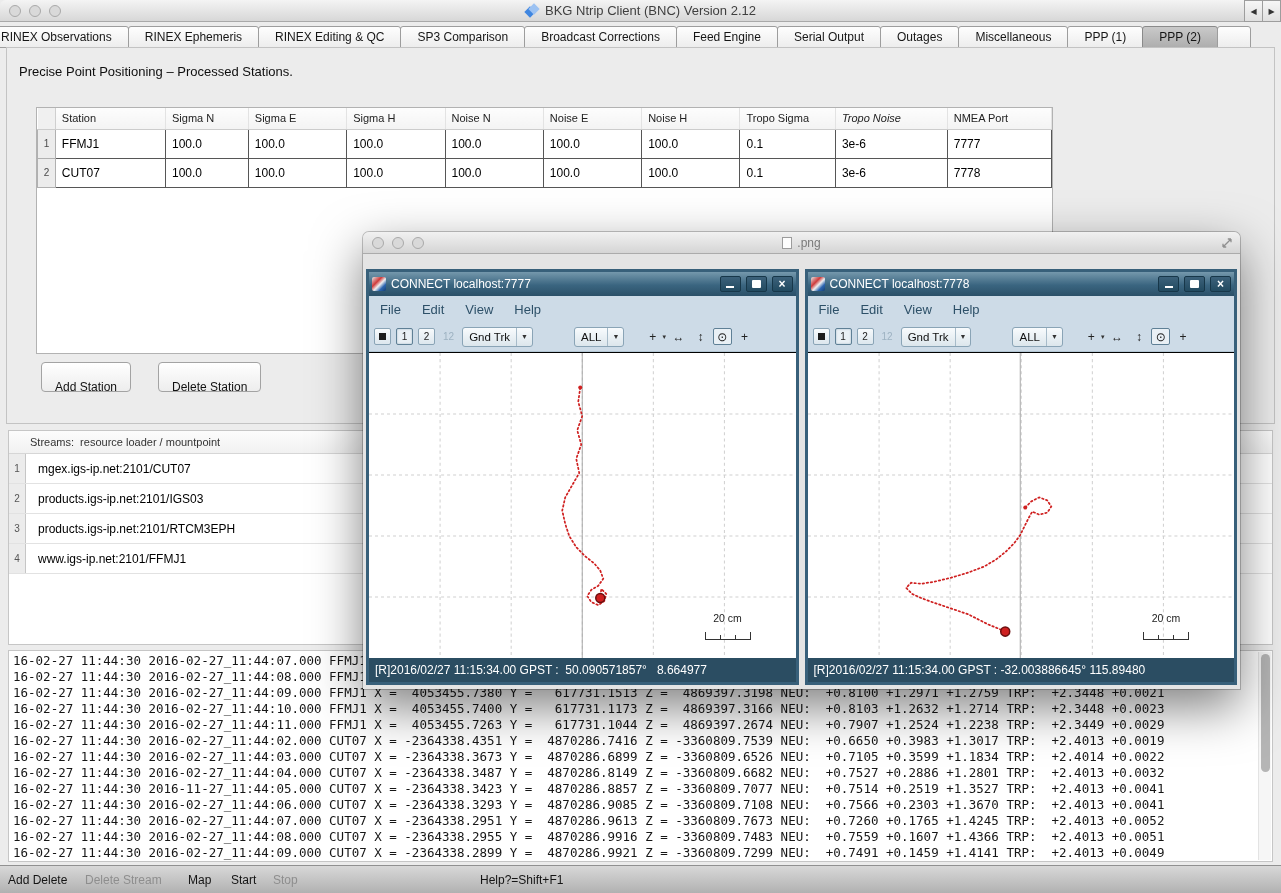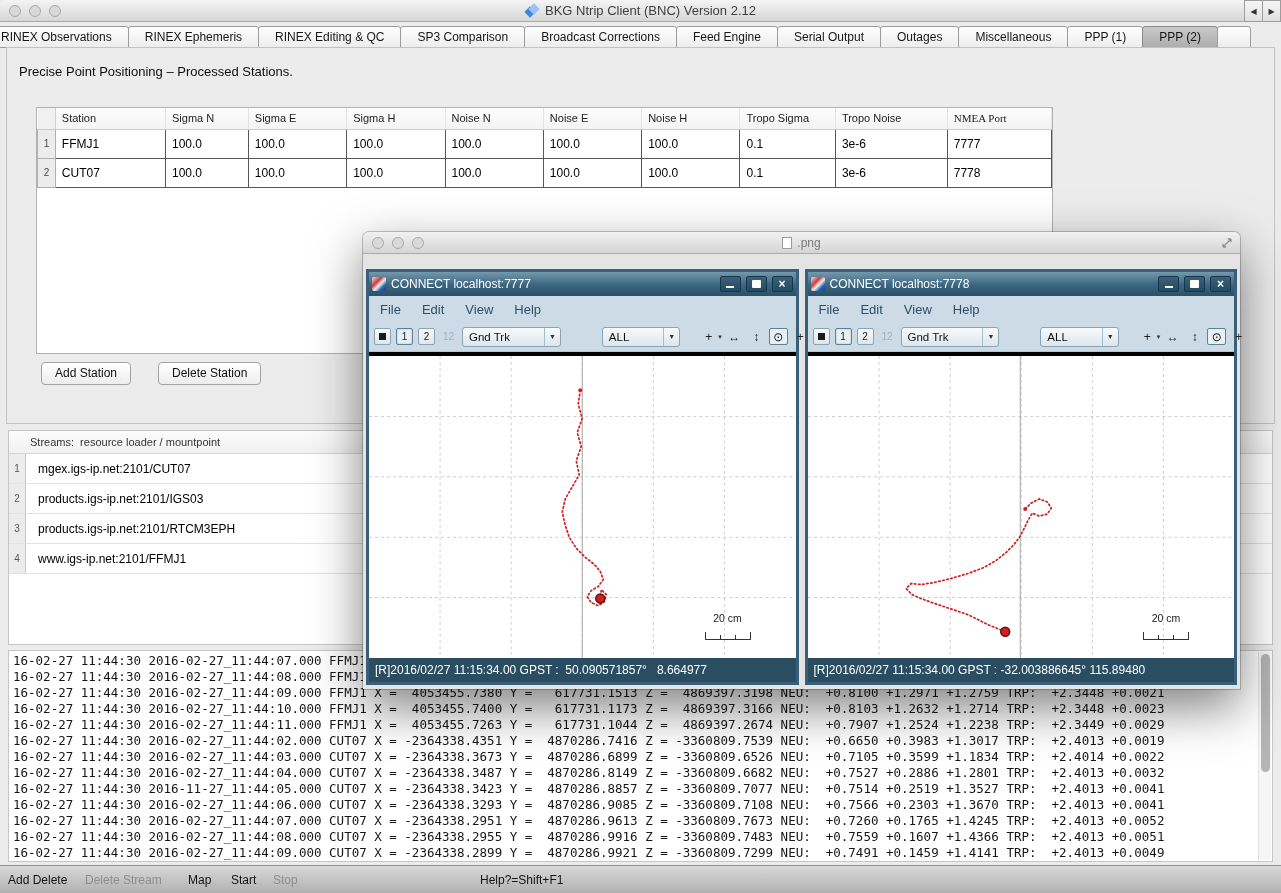--- a/index.html
+++ b/index.html
@@ -34,21 +34,21 @@
   
   .tabpane{position:absolute;left:6px;top:47px;width:1269px;height:377px;border:1px solid #c3c3c3;}
   .heading{position:absolute;left:12px;top:16px;font-size:13px;color:#0e0e0e;}
   .stations-widget{position:absolute;left:29px;top:59px;width:1017px;height:247px;background:#fff;border:1px solid #b2b2b2;}
   table.st{border-collapse:collapse;}
   .st thead th{font-weight:normal;font-size:11px;color:#222;text-align:left;padding:4px 6px;height:21px;
     background:linear-gradient(#fdfdfd,#f3f3f3);border-right:1px solid #e3e3e3;border-bottom:1px solid #cccccc;}
   .st thead th.corner{background:#f0f0f0;border-right:1px solid #cfcfcf;}
   .st tbody th{font-weight:normal;font-size:10px;color:#4a4a4a;background:#ececec;border:1px solid #b0b0b0;text-align:center;}
   .st tbody td{font-size:12px;color:#000000;border:1px solid #565656;height:29px;padding:0 6px;background:#fff;}
-  .btn{position:absolute;height:23px;padding:0 13px;border:1px solid #a3a3a3;border-radius:4px;
+  .btn{position:absolute;height:23px;padding:14px 13px;border:1px solid #a3a3a3;border-radius:4px;
     background:linear-gradient(#ffffff,#ededed);font-size:12px;color:#111;line-height:21px;}
   #add-station{left:34px;top:314px;}
   #delete-station{left:151px;top:314px;}
 
   
   .streams{position:absolute;left:8px;top:430px;width:1265px;height:215px;background:#fff;border:1px solid #c6c6c6;overflow:hidden;}
   .streams-header{height:23px;line-height:23px;background:linear-gradient(#fcfcfc,#f1f1f1);
     border-bottom:1px solid #d6d6d6;font-size:11px;color:#333;padding-left:21px;white-space:pre;}
   .srow{height:30px;position:relative;border-bottom:1px solid #e2e2e2;}
   .snum{position:absolute;left:0;top:0;bottom:0;width:17px;background:#ececec;border-right:1px solid #c6c6c6;
@@ -92,29 +92,29 @@
   .glyph-max{width:9px;height:8px;background:#fff;border-radius:1px;}
   .pmenu{height:26px;background:#cddbe7;display:flex;align-items:center;gap:21px;padding-left:11px;font-size:13px;color:#2d5068;flex:0 0 auto;}
   .ptoolbar{height:30px;background:#cddbe7;border-bottom:1px solid #b3c6d4;display:flex;align-items:center;padding:0 5px;gap:5px;flex:0 0 auto;}
   .tbtn{height:17px;min-width:17px;border:1px solid #8aa4b6;border-radius:2px;
     background:linear-gradient(#f7fafc,#dde7ee);font-size:10px;color:#222;
     display:flex;align-items:center;justify-content:center;padding:0 2px;}
   .tbtn.checked{background:#e9f0f5;border-color:#5f8096;box-shadow:inset 0 0 2px #9db4c4;}
   .tbtn.disabled{border-color:transparent;background:none;color:#9db2c2;}
   .sqglyph{width:7px;height:7px;background:#1c1c1c;}
   .tcombo{height:20px;border:1px solid #8aa4b6;border-radius:3px;background:linear-gradient(#f8fbfd,#dce6ec);
-    display:flex;align-items:center;font-size:11.5px;color:#111;gap:28px;}
+    display:flex;align-items:center;font-size:11.5px;color:#111;}
   .tcombo .lbl{padding:0 6px;white-space:nowrap;}
   .tcombo .carr{border-left:1px solid #a7bbc9;padding:0 4px;font-size:7px;color:#333;height:100%;display:flex;align-items:center;}
   .tcombo.all{margin-left:36px;}
   .ticons{display:flex;align-items:center;margin-left:14px;gap:3px;}
   .ticon{width:19px;height:17px;display:flex;align-items:center;justify-content:center;font-size:12px;color:#222;}
   .ticon.checked{border:1px solid #5f8096;border-radius:2px;background:#e9f0f5;}
   .tiarr{font-size:7px;color:#333;margin-left:-3px;}
-  .pplot{flex:1 1 auto;background:#fff;position:relative;overflow:hidden;border-top:4px solid #000000;}
+  .pplot{flex:1 1 auto;background:#fff;position:relative;overflow:hidden;border-top:1px solid #000000;}
   .pplot svg.main{position:absolute;left:0;top:0;width:100%;height:100%;}
   .scale{position:absolute;right:44px;bottom:14px;width:48px;text-align:center;}
   .scale-label{font-size:10.5px;color:#222;margin-bottom:2px;}
   .pstatus{height:24px;background:#2b4d62;color:#fff;font-size:12px;line-height:24px;padding-left:6px;
     white-space:pre;overflow:hidden;flex:0 0 auto;}
 </style>
 </head>
 <body>
 
 <div class="titlebar">
@@ -159,22 +159,22 @@
           <tr id="st-head">
             <th class="corner" style="width: 18px;"></th>
             <th style="width: 112px;">Station</th>
             <th style="width: 84px;">Sigma N</th>
             <th style="width: 100px;">Sigma E</th>
             <th style="width: 100px;">Sigma H</th>
             <th style="width: 100px;">Noise N</th>
             <th style="width: 100px;">Noise E</th>
             <th style="width: 100px;">Noise H</th>
             <th style="width: 97px;">Tropo Sigma</th>
-            <th style="width: 114px;">Tropo Noise</th>
-            <th style="width: 106px; font-family: Liberation Serif, serif;">NMEA Port</th>
+            <th style="width: 114px; font-style: italic;">Tropo Noise</th>
+            <th style="width: 106px;">NMEA Port</th>
           </tr>
         </thead>
       <tbody id="st-body">
           <tr>
             <th>1</th>
             <td>FFMJ1</td>
             <td>100.0</td>
             <td>100.0</td>
             <td>100.0</td>
             <td>100.0</td>

